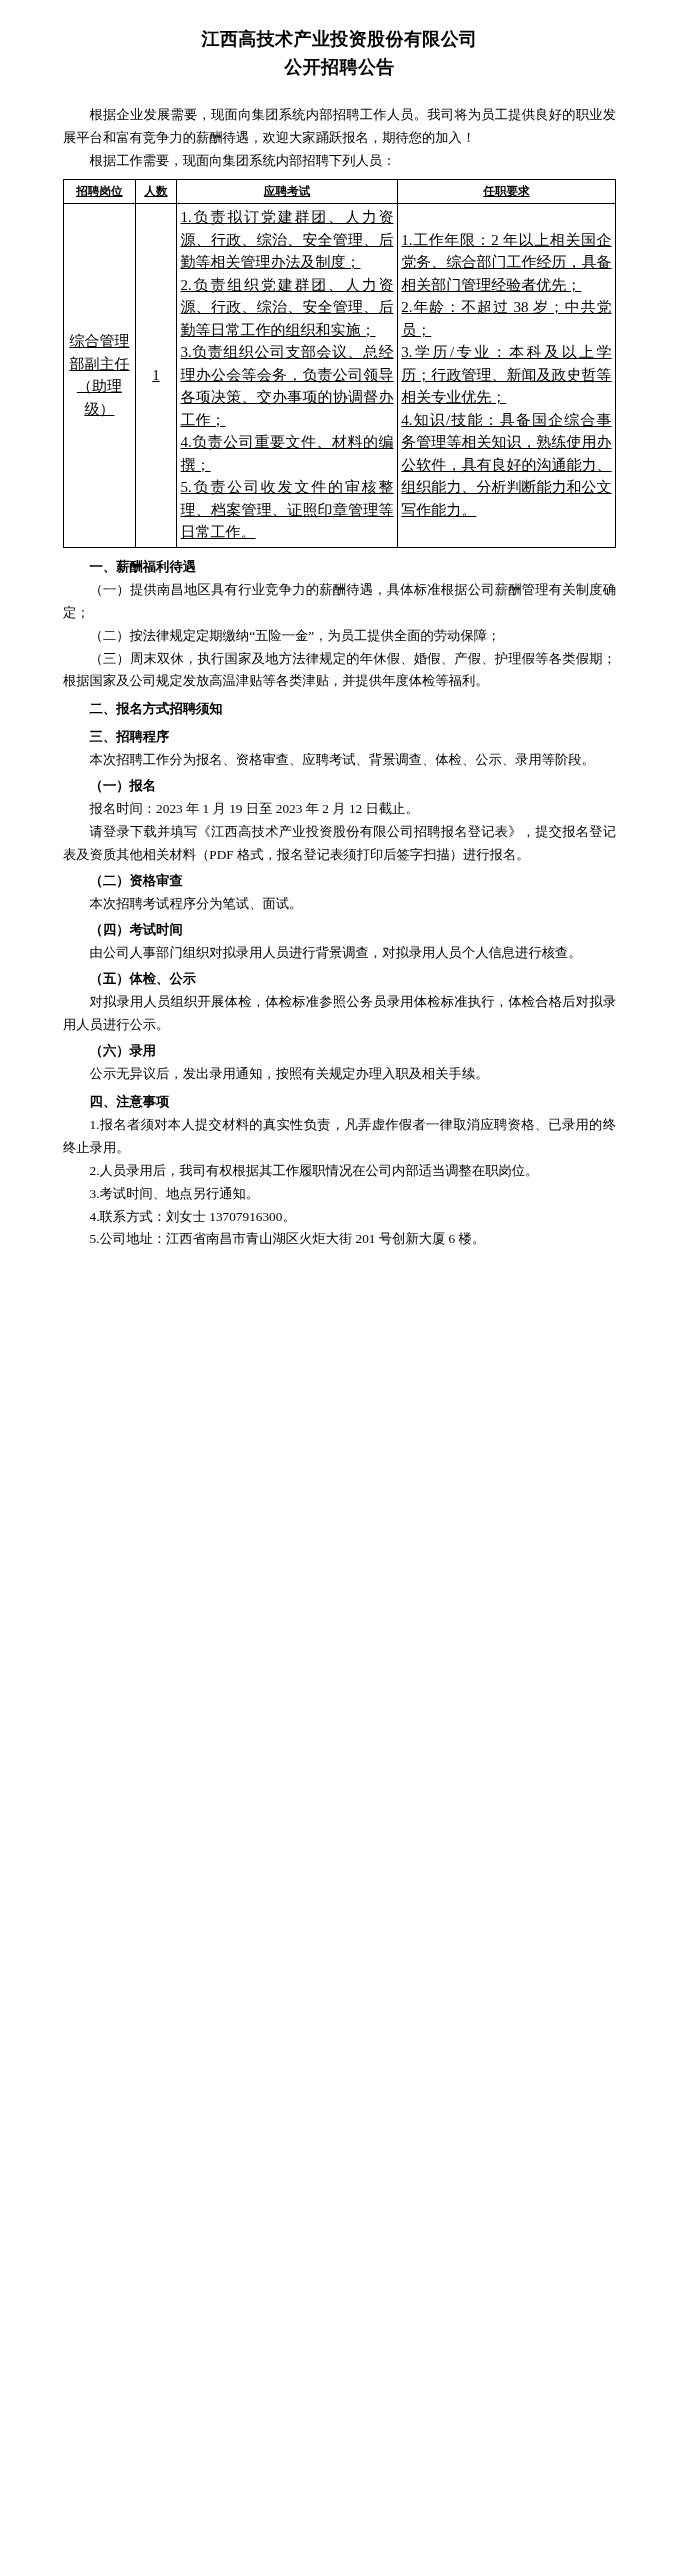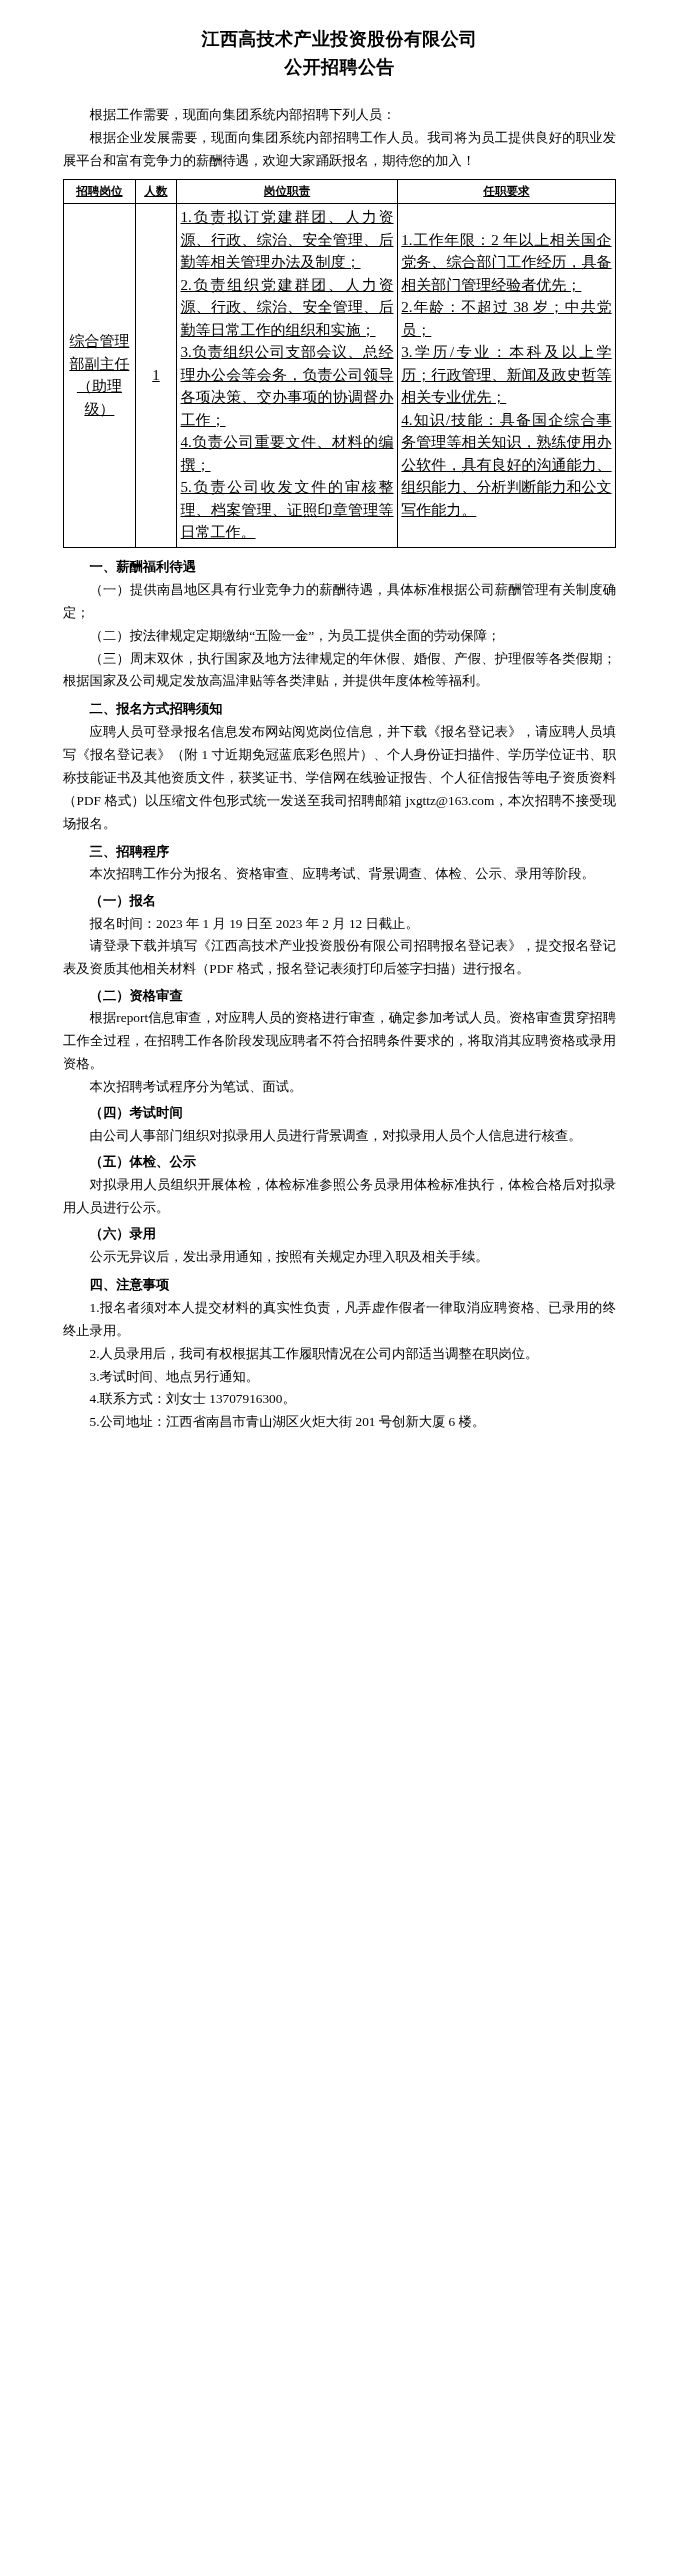--- a/index.html
+++ b/index.html
@@ -95,35 +95,35 @@
 </head>
 <body>
 
 <div class="page">
 
   <div class="title-block">
     <div class="title-line">江西高技术产业投资股份有限公司</div>
     <div class="title-line">公开招聘公告</div>
   </div>
 
+  <p class="body-text">根据企业发展需要，现面向集团系统内部招聘工作人员。我司将为员工提供良好的职业发展平台和富有竞争力的薪酬待遇，欢迎大家踊跃报名，期待您的加入！</p>
   <p class="body-text">根据工作需要，现面向集团系统内部招聘下列人员：</p>
-  <p class="body-text">根据企业发展需要，现面向集团系统内部招聘工作人员。我司将为员工提供良好的职业发展平台和富有竞争力的薪酬待遇，欢迎大家踊跃报名，期待您的加入！</p>
 
   <table class="recruit">
     <colgroup>
       <col class="col-post">
         <col class="col-num">
         <col class="col-duty">
         <col class="col-req">
     </colgroup>
     <thead>
       <tr>
         <th>招聘岗位</th>
         <th>人数</th>
-        <th>岗位职责</th>
+        <th>应聘考试</th>
         <th>任职要求</th>
       </tr>
     </thead>
     <tbody>
       <tr>
         <td class="cell-post">综合管理部副主任（助理级）</td>
         <td class="cell-num">1</td>
         <td class="cell-list">
           <span class="item">1.负责拟订党建群团、人力资源、行政、综治、安全管理、后勤等相关管理办法及制度；</span>
           <span class="item">2.负责组织党建群团、人力资源、行政、综治、安全管理、后勤等日常工作的组织和实施；</span>
@@ -140,31 +140,29 @@
       </tr>
     </tbody>
   </table>
 
   <div class="section-head">一、薪酬福利待遇</div>
   <p class="body-text">（一）提供南昌地区具有行业竞争力的薪酬待遇，具体标准根据公司薪酬管理有关制度确定；</p>
   <p class="body-text">（二）按法律规定定期缴纳“五险一金”，为员工提供全面的劳动保障；</p>
   <p class="body-text">（三）周末双休，执行国家及地方法律规定的年休假、婚假、产假、护理假等各类假期；根据国家及公司规定发放高温津贴等各类津贴，并提供年度体检等福利。</p>
 
   <div class="section-head">二、报名方式招聘须知</div>
-  <p class="body-text">应聘人员可登录报名信息发布网站阅览岗位信息，并下载《报名登记表》，请应聘人员填写《报名登记表》（附 1 寸近期免冠蓝底彩色照片）、个人身份证扫描件、学历学位证书、职称技能证书及其他资质文件，获奖证书、学信网在线验证报告、个人征信报告等电子资质资料（PDF 格式）以压缩文件包形式统一发送至我司招聘邮箱 jxgttz@163.com，本次招聘不接受现场报名。</p>
 
   <div class="section-head">三、招聘程序</div>
   <p class="body-text">本次招聘工作分为报名、资格审查、应聘考试、背景调查、体检、公示、录用等阶段。</p>
 
   <div class="sub-head">（一）报名</div>
   <p class="body-text">报名时间：2023 年 1 月 19 日至 2023 年 2 月 12 日截止。</p>
   <p class="body-text">请登录下载并填写《江西高技术产业投资股份有限公司招聘报名登记表》，提交报名登记表及资质其他相关材料（PDF 格式，报名登记表须打印后签字扫描）进行报名。</p>
 
   <div class="sub-head">（二）资格审查</div>
-  <p class="body-text">根据report信息审查，对应聘人员的资格进行审查，确定参加考试人员。资格审查贯穿招聘工作全过程，在招聘工作各阶段发现应聘者不符合招聘条件要求的，将取消其应聘资格或录用资格。</p>
 
   <p class="body-text">本次招聘考试程序分为笔试、面试。</p>
 
   <div class="sub-head">（四）考试时间</div>
   <p class="body-text">由公司人事部门组织对拟录用人员进行背景调查，对拟录用人员个人信息进行核查。</p>
 
   <div class="sub-head">（五）体检、公示</div>
   <p class="body-text">对拟录用人员组织开展体检，体检标准参照公务员录用体检标准执行，体检合格后对拟录用人员进行公示。</p>
 
   <div class="sub-head">（六）录用</div>

